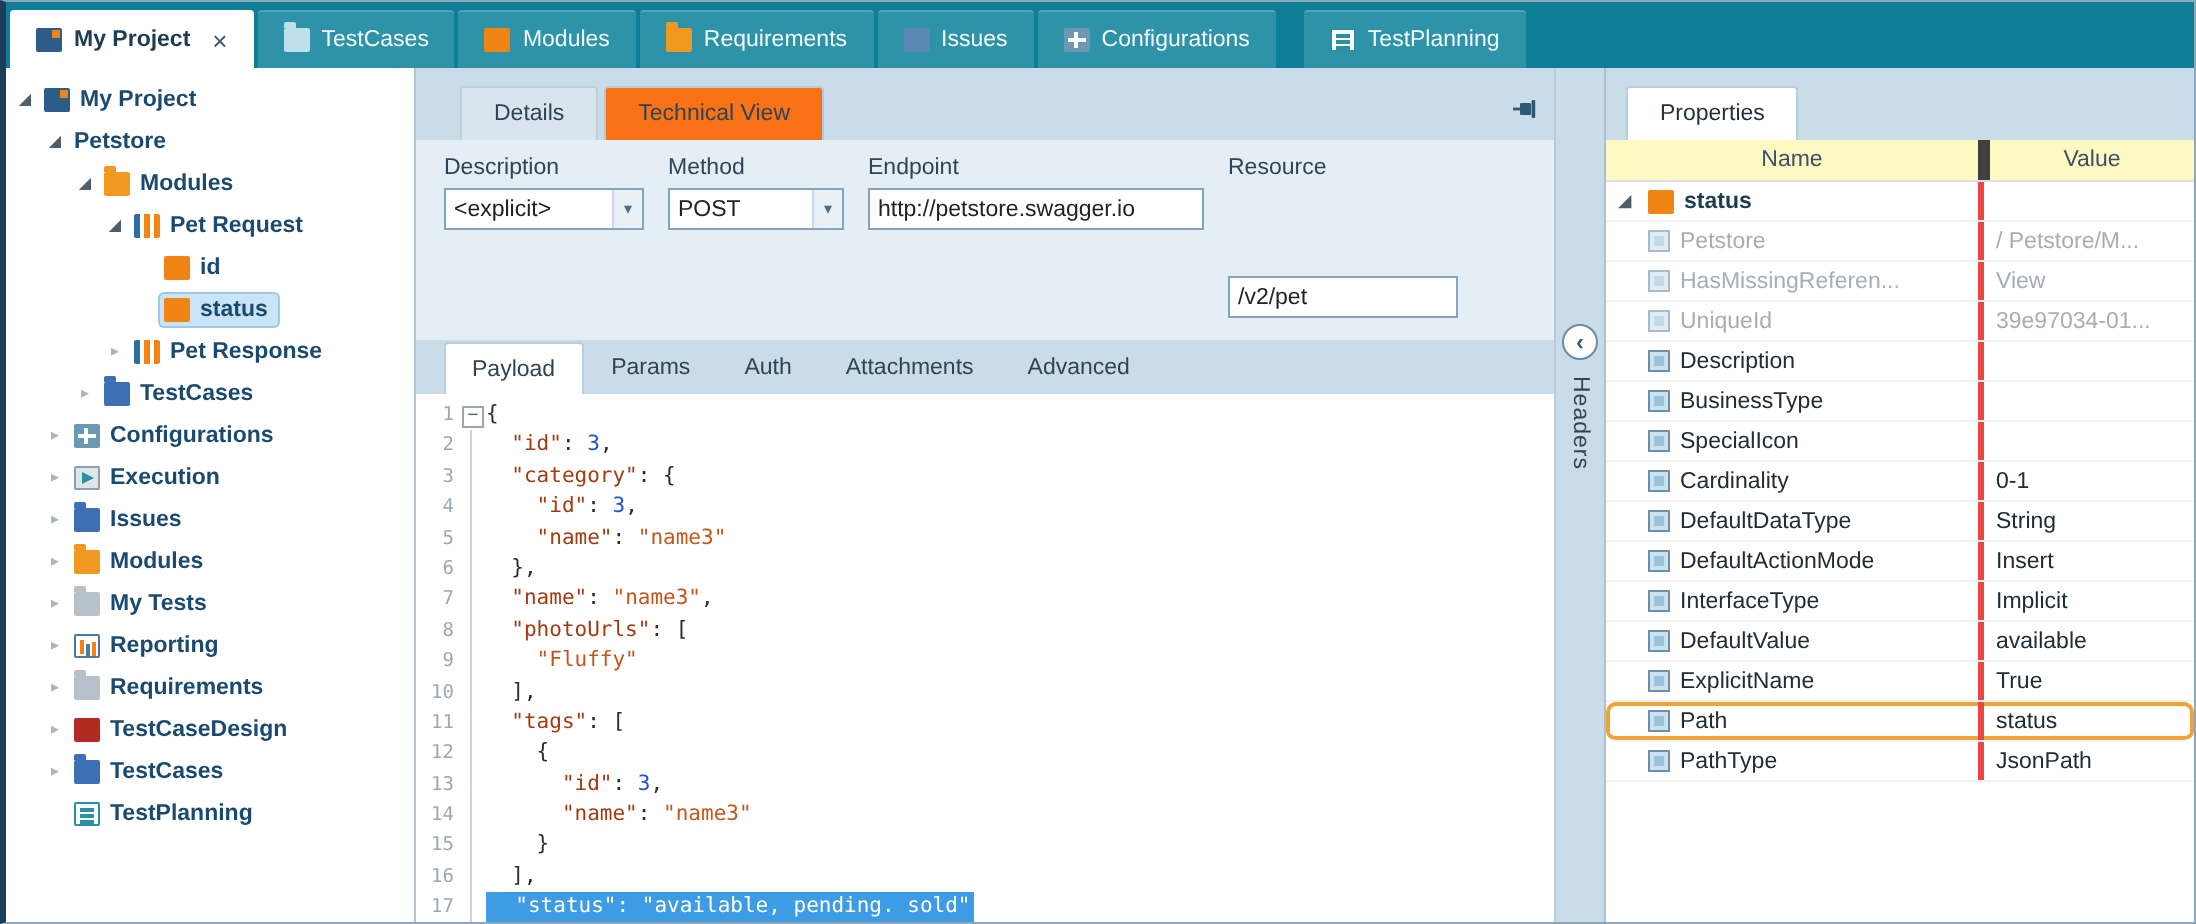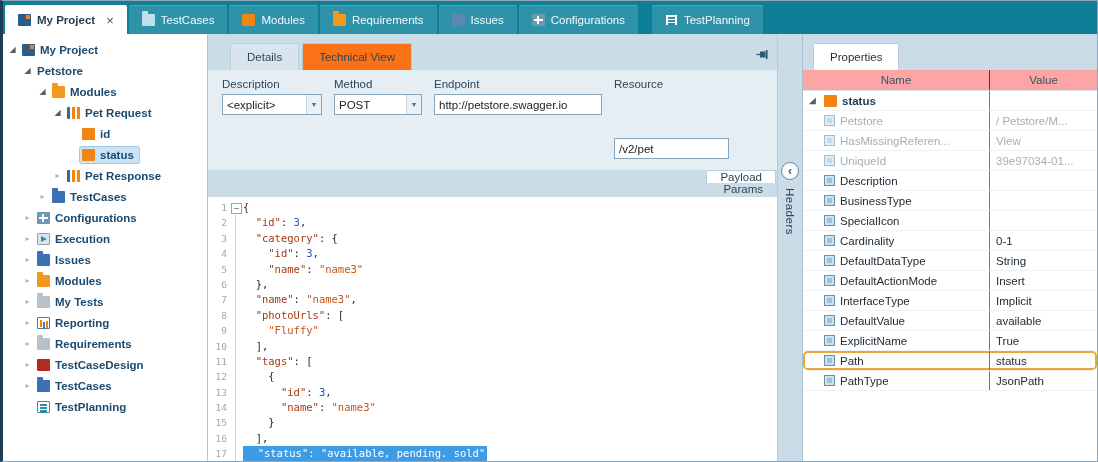--- a/index.html
+++ b/index.html
@@ -66,21 +66,21 @@
   .fld.w1 { width:100px; } .fld.w2 { width:88px; } .fld.w3 { width:168px; } .fld.w4 { width:115px;gap:44px; }
   .flabel { font-size:11.5px; color:#2f4456; margin-bottom:4px; }
   .combo { height:21px; background:#fff; border:1px solid #86a5bd; display:flex; align-items:center;
            justify-content:space-between; padding-left:4px; color:#222; cursor:pointer; }
   .cval { overflow:hidden; white-space:nowrap; }
   .carr { width:15px; height:100%; display:flex; align-items:center; justify-content:center; color:#4a6b85;
           font-size:8px; border-left:1px solid #c9d8e4; background:#e9f1f7; flex-shrink:0; }
   .tinput { width:100%; height:21px; border:1px solid #86a5bd; font-size:11.5px; padding:0 4px; color:#222;
             font-family:"Liberation Sans",sans-serif; background:#fff; }
 
-  .subtabs { height:27px; background:#cbdce9; display:flex; align-items:flex-end; padding-left:14px; flex-shrink:0;flex-direction:column; }
+  .subtabs { height:27px; background:#cbdce9; display:flex; align-items:flex-end; padding-left:14px; flex-shrink:0; }
   .stab { height:26px; display:flex; align-items:center; padding:0 13px; color:#2f4456; margin-right:1px; cursor:pointer; }
   .stab.active { background:#fff; border:1px solid #b8cddd; border-bottom:none; border-radius:2px 2px 0 0; }
 
   
   .editor { flex:1; background:#fff; padding-top:3px; overflow:hidden; cursor:text; }
   .cl { display:flex; height:15.4px; line-height:15.4px; font-family:"DejaVu Sans Mono",monospace; font-size:10.5px; color:#2b2b2b; }
   .ln { width:22px; text-align:right; padding-right:3px; color:#9ba8b2; font-size:9.5px; flex-shrink:0; }
   .fold { width:13px; position:relative; flex-shrink:0; }
   .fold.open::before { content:"\2212"; position:absolute; top:2.5px; left:1px; width:9px; height:9px; line-height:8px;
                        text-align:center; font-size:9px; color:#5a6a76; border:1px solid #9aa7b3; background:#fff; }
@@ -97,29 +97,29 @@
             align-items:center; padding-top:128px; flex-shrink:0; }
   .hcollapse { width:18px; height:18px; border-radius:50%; background:#fdfdfd; border:1px solid #6c8aa0; color:#3c5a70;
                font-size:12px; font-weight:700; display:flex; align-items:center; justify-content:center; margin-bottom:8px; cursor:pointer; }
   .hlabel { writing-mode:vertical-rl; font-size:11.5px; color:#2f4456; letter-spacing:.5px; cursor:pointer; }
 
   
   .right { width:295px; flex-shrink:0; background:#fff; border-left:1px solid #a9bfce; display:flex; flex-direction:column; }
   .rstrip { padding-left:10px; }
   .ptab { height:27px; display:flex; align-items:center; padding:0 16px; background:#fff; border:1px solid #b8cddd;
           border-bottom:none; border-radius:2px 2px 0 0; color:#23323e; cursor:pointer; }
-  .prop-head { display:flex; height:21px; background:#fca5a5; border-bottom:1px solid #d9e1e7; color:#3b5166;
+  .prop-head { display:flex; height:21px; background:#fef9c3; border-bottom:1px solid #d9e1e7; color:#3b5166;
                align-items:center; flex-shrink:0; }
   .ph-name { width:186px; text-align:center; }
-  .ph-val { flex:1; border-left:1px solid #404040; height:100%; display:flex; align-items:center; justify-content:center; }
+  .ph-val { flex:1; border-left:6px solid #404040; height:100%; display:flex; align-items:center; justify-content:center; }
   .prow { display:flex; height:20px; align-items:stretch; border-bottom:1px solid #eef2f5; position:relative; cursor:pointer; }
   .pname { width:186px; display:flex; align-items:center; gap:5px; padding-left:21px; overflow:hidden; white-space:nowrap;
            color:#202c36; }
   .prow.root .pname { padding-left:3px; font-weight:700; color:#1d3c52; }
-  .pval { flex:1; border-left:1px solid #ef4444; display:flex; align-items:center; padding-left:6px; color:#202c36;
+  .pval { flex:1; border-left:3px solid #ef4444; display:flex; align-items:center; padding-left:6px; color:#202c36;
           overflow:hidden; white-space:nowrap; }
   .prow.muted .txt, .prow.muted .pval { color:#a6aeb5; }
   .prow.muted .p-ic { opacity:.6; }
   .prow.hl { box-shadow:inset 0 0 0 2px #f0a437; border-radius:5px; }
   .p-ic { width:11px; height:11px; background:#cde2ef; border:1px solid #6b90aa; flex-shrink:0; position:relative; }
   .p-ic::before { content:""; position:absolute; inset:2px; background:#9cc3dc; }
 </style>
 </head>
 <body>
 

